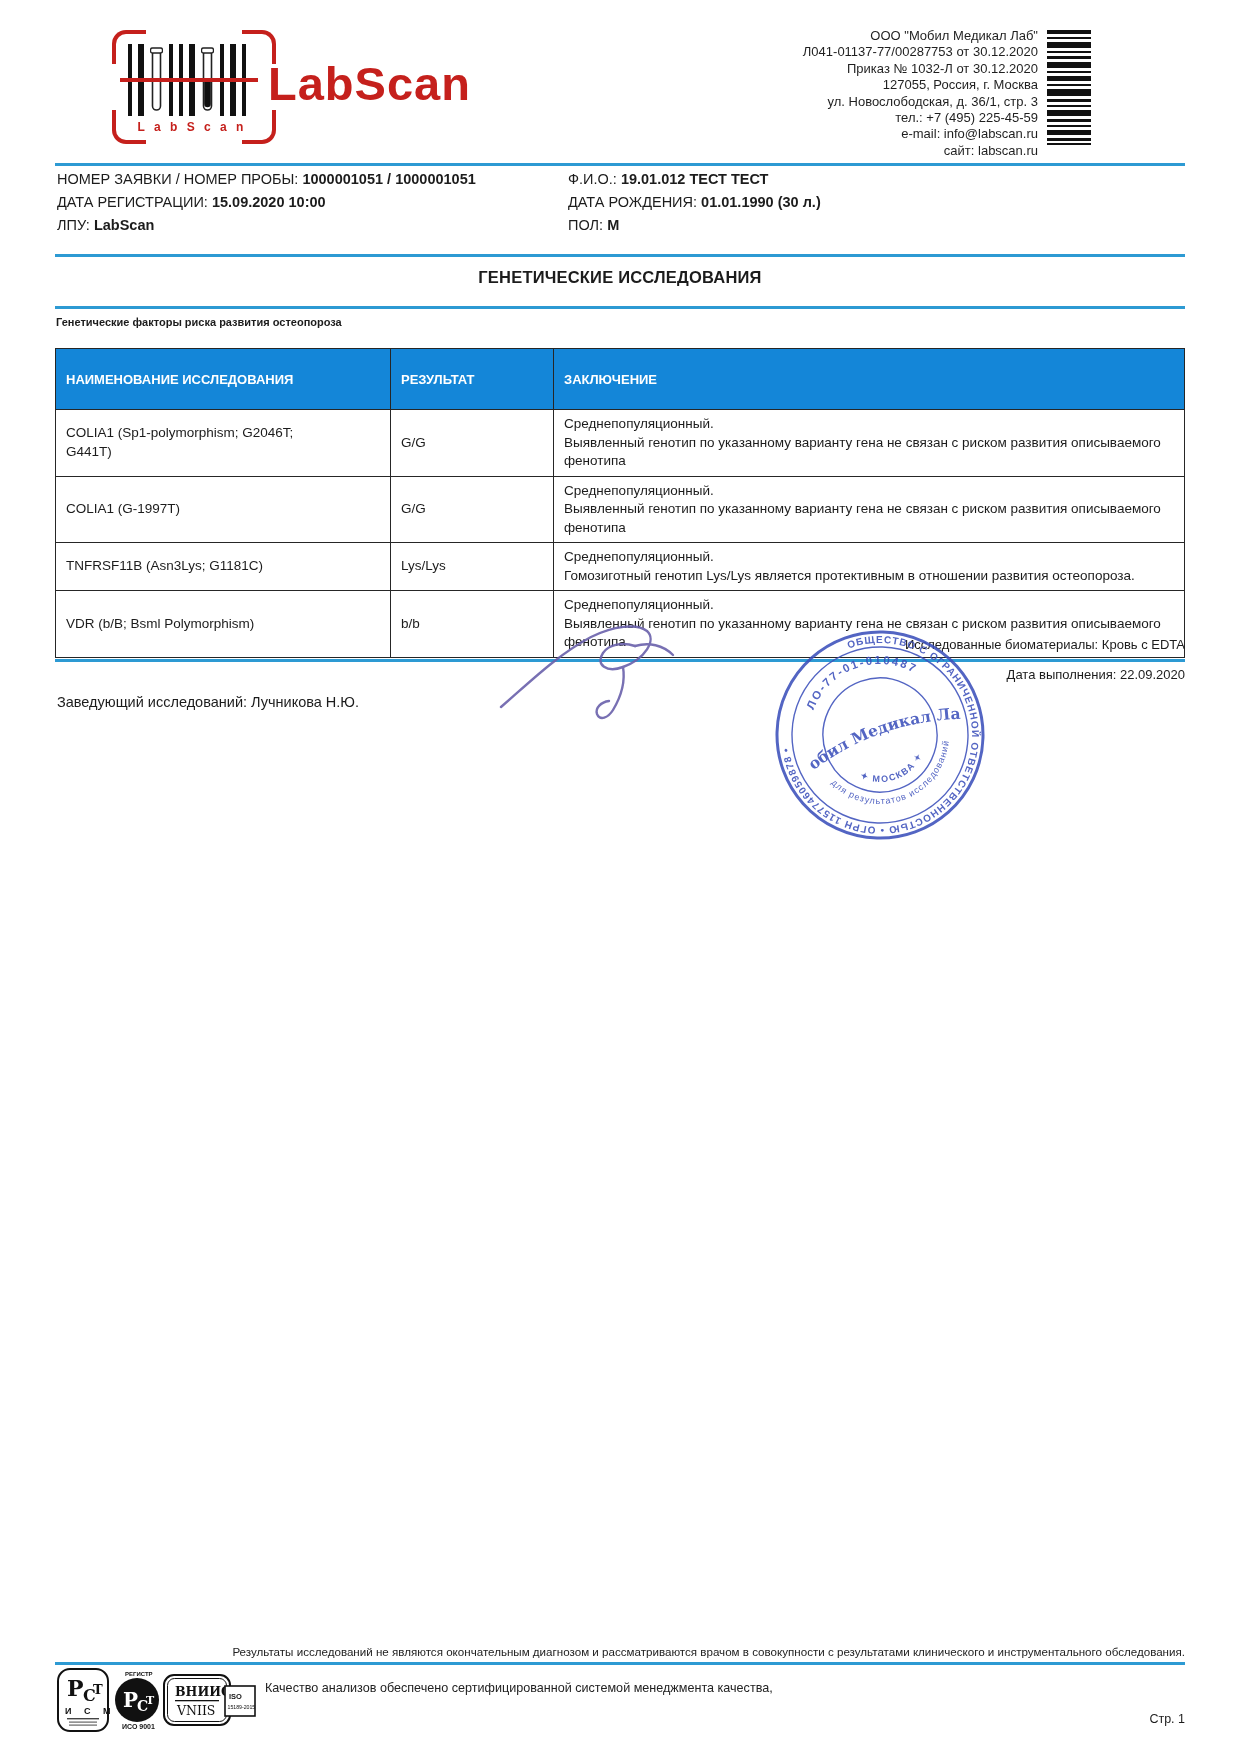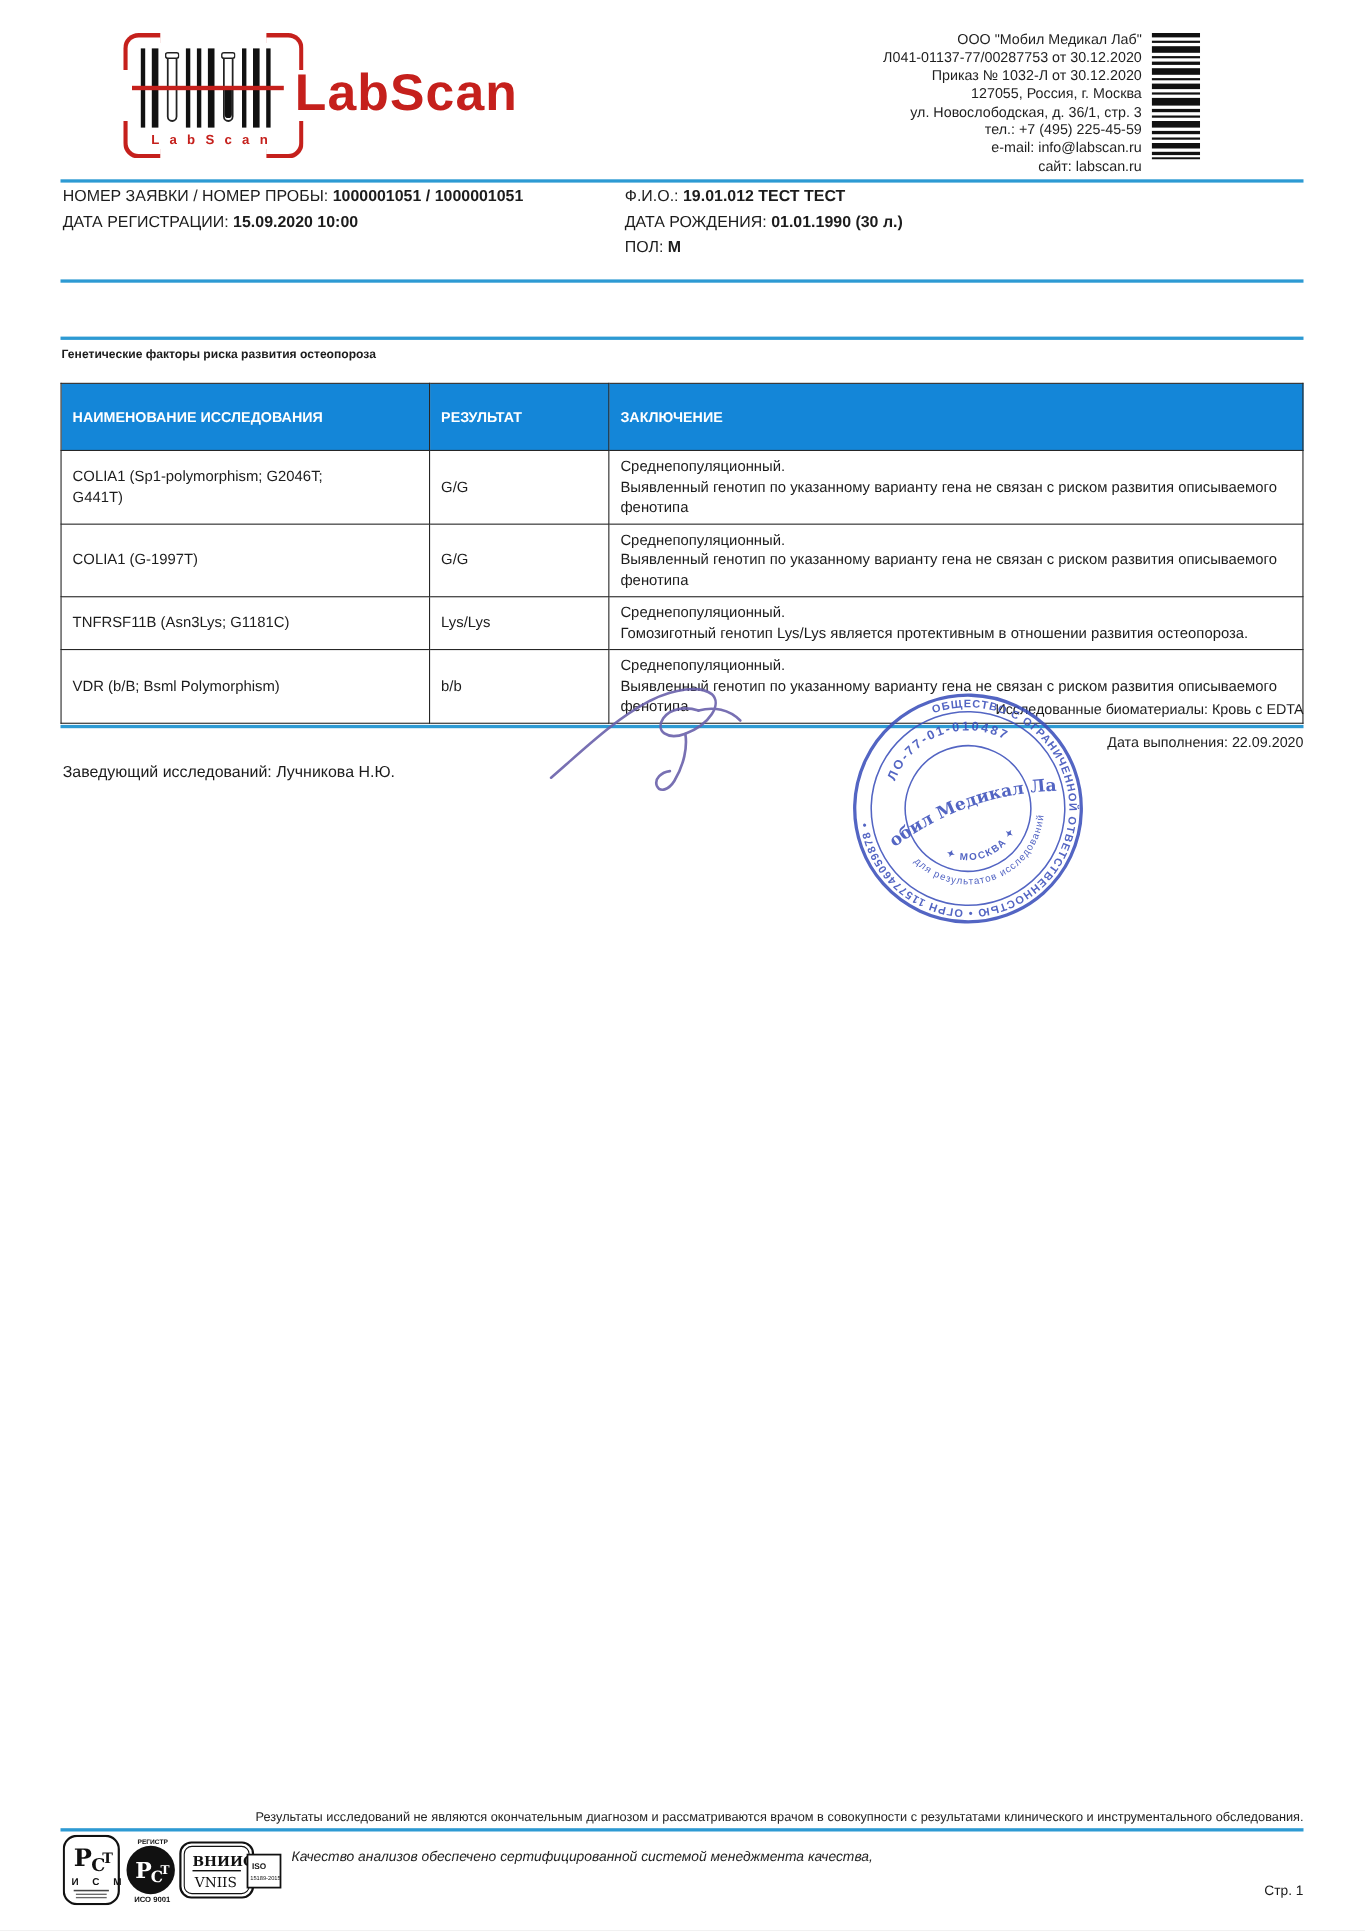--- a/index.html
+++ b/index.html
@@ -48,21 +48,21 @@
   .biomat{position:absolute;right:56px;top:637px;font-size:13px;text-align:center;}
   .rule-4{top:659px;}
   .execdate{position:absolute;right:56px;top:667px;font-size:13px;}
   .headlab{position:absolute;left:57px;top:694px;font-size:14.5px;}
   .signature{position:absolute;left:495px;top:615px;}
   .stamp{position:absolute;left:765px;top:622px;opacity:.88;}
   
   .disclaimer{position:absolute;left:55px;top:1645px;width:1130px;text-align:right;font-size:11.6px;color:#222;}
   .rule-foot{top:1662px;height:3px;}
   .certs{position:absolute;left:57px;top:1668px;}
-  .quality{position:absolute;left:265px;top:1676px;font-size:12.6px;line-height:24px;color:#222;font-style:italic;}
+  .quality{position:absolute;left:265px;top:1676px;font-size:12.6px;line-height:24px;color:#222;}
   .pagenum{position:absolute;right:56px;top:1712px;font-size:12.5px;}
   .serif{font-family:"DejaVu Serif",serif;}
 </style>
 </head>
 <body>
 
 <div class="page">
 
   <div class="logo-wrap">
     <div class="logo-box">
@@ -127,28 +127,30 @@
       <rect x="0" y="108" width="44" height="3"></rect>
         <rect x="0" y="113" width="44" height="2"></rect>
     </g>
   </svg>
 
   <div class="rule" style="top:163px"></div>
 
   <div class="pat pat-left">
     <div class="row"><span>НОМЕР ЗАЯВКИ / НОМЕР ПРОБЫ:</span> <b>1000001051 / 1000001051</b></div>
     <div class="row"><span>ДАТА РЕГИСТРАЦИИ:</span> <b>15.09.2020 10:00</b></div>
+    <div class="row"><span>ЛПУ:</span> <b>LabScan</b></div>
   </div>
   <div class="pat pat-right">
     <div class="row"><span>Ф.И.О.:</span> <b>19.01.012 ТЕСТ ТЕСТ</b></div>
     <div class="row"><span>ДАТА РОЖДЕНИЯ:</span> <b>01.01.1990 (30 л.)</b></div>
     <div class="row"><span>ПОЛ:</span> <b>М</b></div>
   </div>
 
   <div class="rule" style="top:254px"></div>
+  <div class="doc-title">ГЕНЕТИЧЕСКИЕ ИССЛЕДОВАНИЯ</div>
   <div class="rule" style="top:306px"></div>
 
   <div class="sec-title">Генетические факторы риска развития остеопороза</div>
 
   <table class="tbl">
     <colgroup>
         <col style="width:335px">
         <col style="width:163px">
         <col>
       </colgroup>

